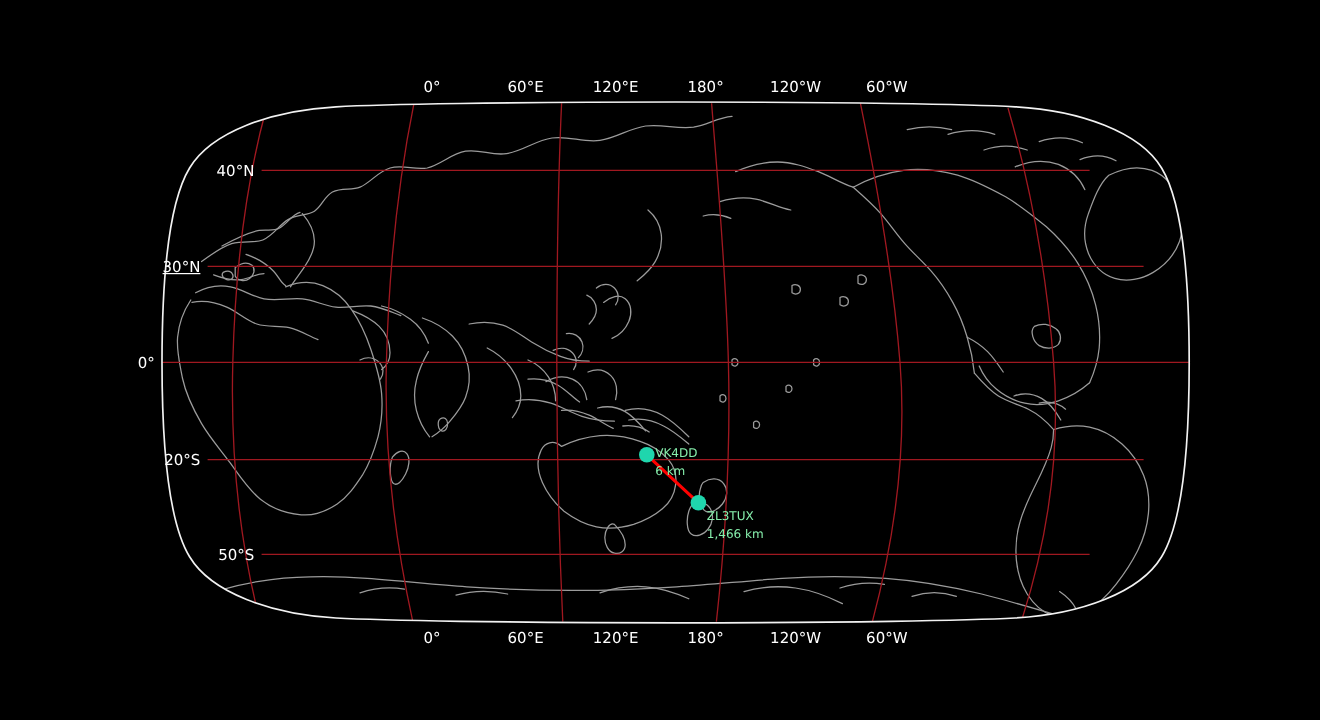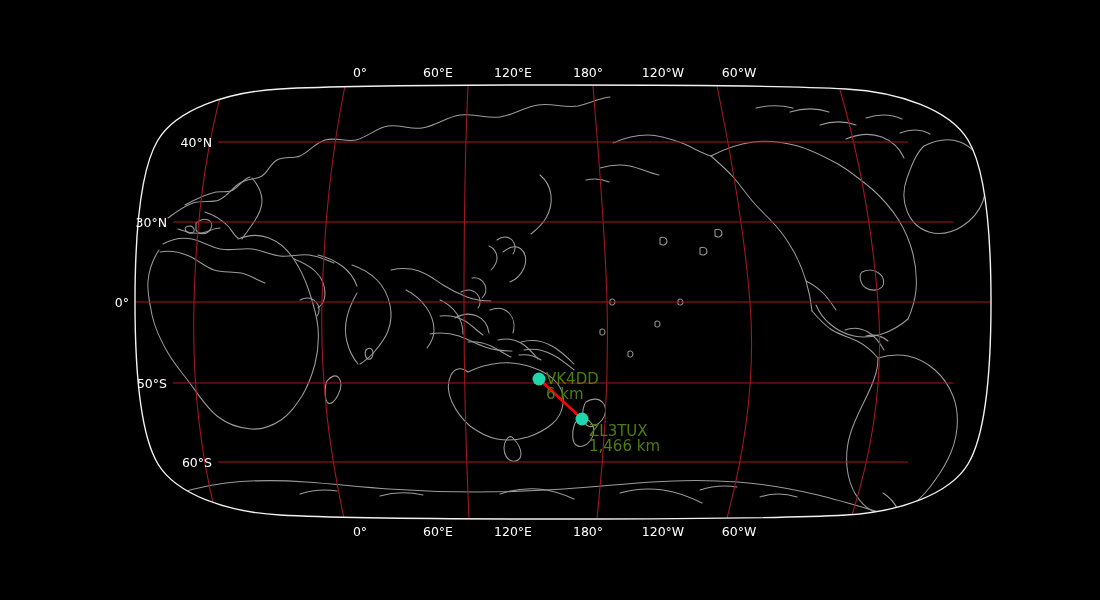--- a/index.html
+++ b/index.html
@@ -66,23 +66,23 @@
   }
   .marker-dot {
     position: absolute;
     width: 13px;
     height: 13px;
     border-radius: 50%;
     transform: translate(-50%, -50%);
   }
   .marker-label {
     position: absolute;
-    font-size: 15px;
+    font-size: 10px;
     line-height: 14.5px;
-    color: #4d7c0f;
+    color: #86efac;
     white-space: nowrap;
   }
   .marker-label .dist {
     display: block;
   }
 </style>
 </head>
 <body>
 
 <div id="figure">
@@ -326,24 +326,24 @@
     <div class="tick-label tick-lon" style="left:739px; top:65px;">60°W</div>
 
     <div class="tick-label tick-lon" style="left:360px; top:524px;">0°</div>
     <div class="tick-label tick-lon" style="left:438px; top:524px;">60°E</div>
     <div class="tick-label tick-lon" style="left:513px; top:524px;">120°E</div>
     <div class="tick-label tick-lon" style="left:588px; top:524px;">180°</div>
     <div class="tick-label tick-lon" style="left:663px; top:524px;">120°W</div>
     <div class="tick-label tick-lon" style="left:739px; top:524px;">60°W</div>
 
     <div class="tick-label tick-lat" style="left:120px; top:142px; width:92px;">40°N</div>
-    <div class="tick-label tick-lat" style="left:75px;  top:222px; width:92px;">30°N</div>
+    <div class="tick-label tick-lat" style="left:75px;  top:222px; width:92px;text-decoration:underline;">30°N</div>
     <div class="tick-label tick-lat" style="left:37px;  top:302px; width:92px;">0°</div>
-    <div class="tick-label tick-lat" style="left:75px;  top:383px; width:92px;">50°S</div>
-    <div class="tick-label tick-lat" style="left:120px; top:462px; width:92px;">60°S</div>
+    <div class="tick-label tick-lat" style="left:75px;  top:383px; width:92px;">20°S</div>
+    <div class="tick-label tick-lat" style="left:120px; top:462px; width:92px;">50°S</div>
 
     <div class="marker-dot" style="left:539px; top:379px; background:#1fd6ad;"></div>
     <div class="marker-label" style="left:546px; top:372px;">
       <span>VK4DD</span>
       <span class="dist">6 km</span>
     </div>
 
     <div class="marker-dot" style="left:582px; top:419px; background:#1fd6ad;"></div>
     <div class="marker-label" style="left:589px; top:424px;">
       <span>ZL3TUX</span>

